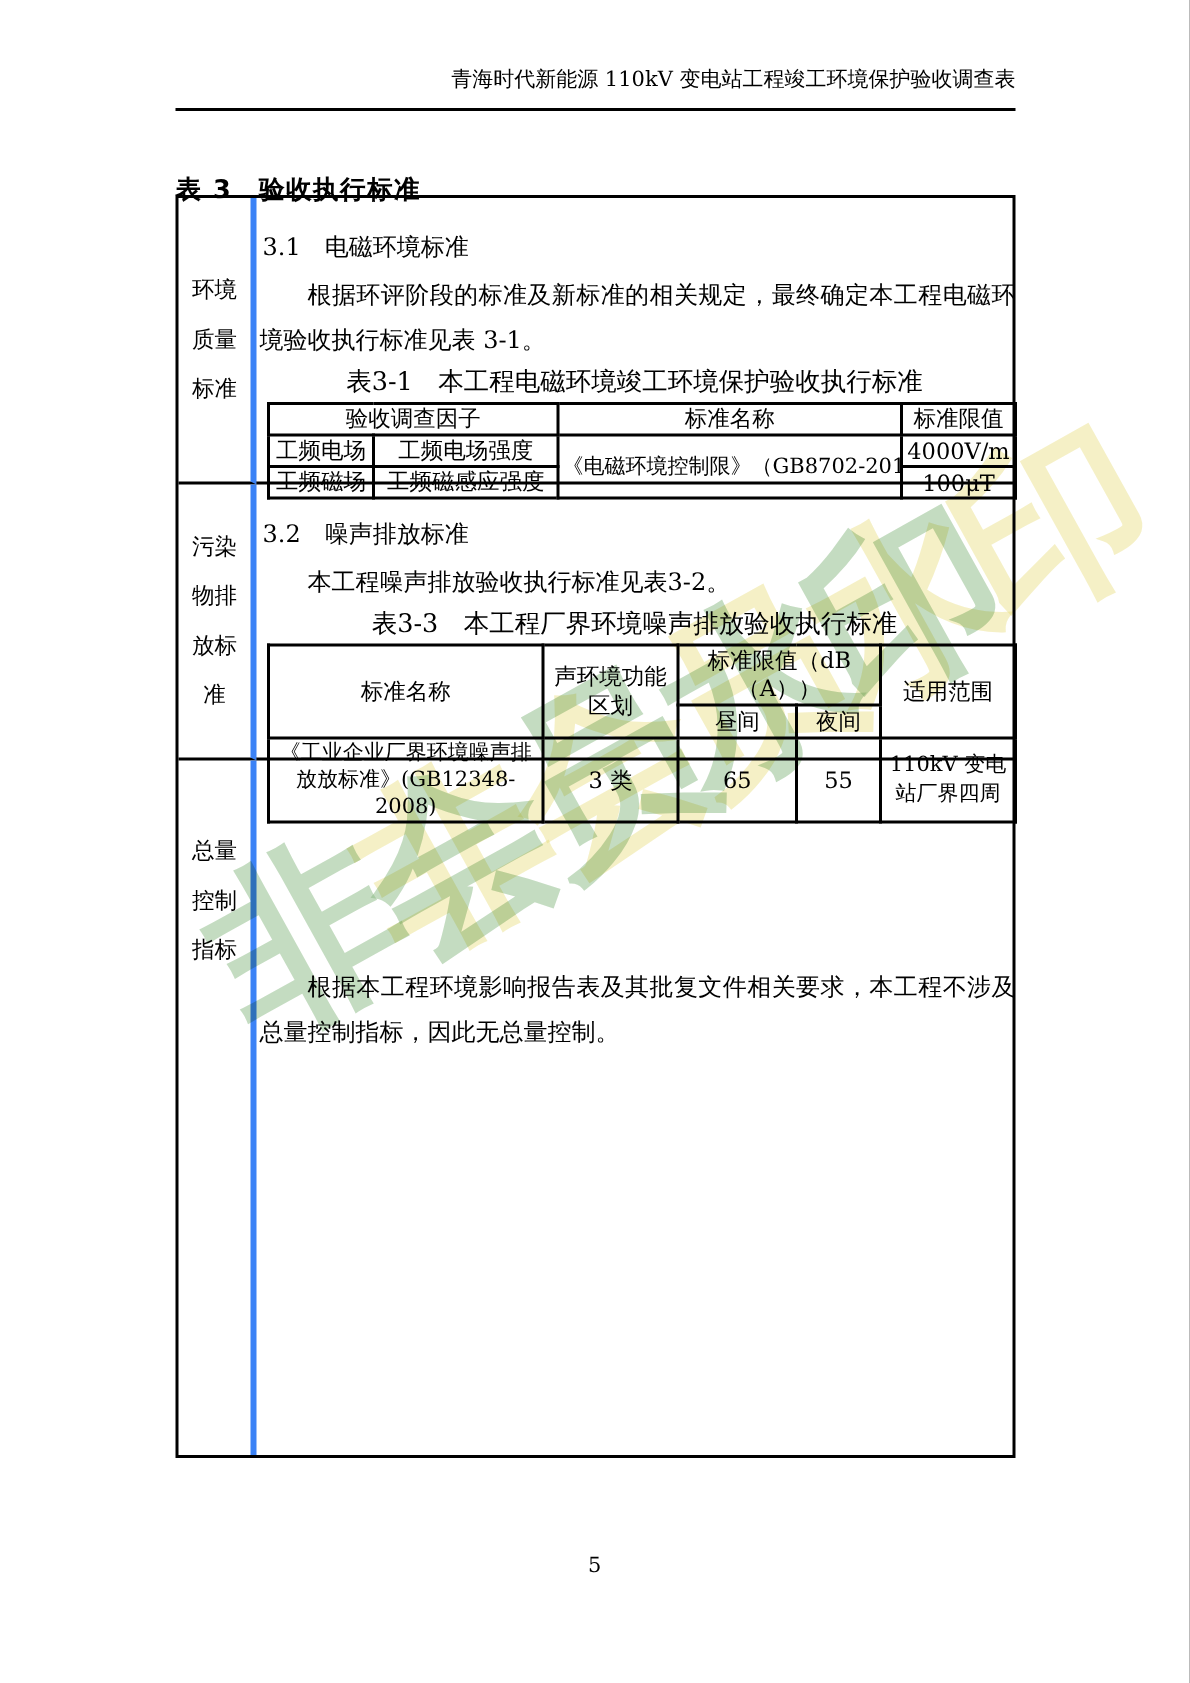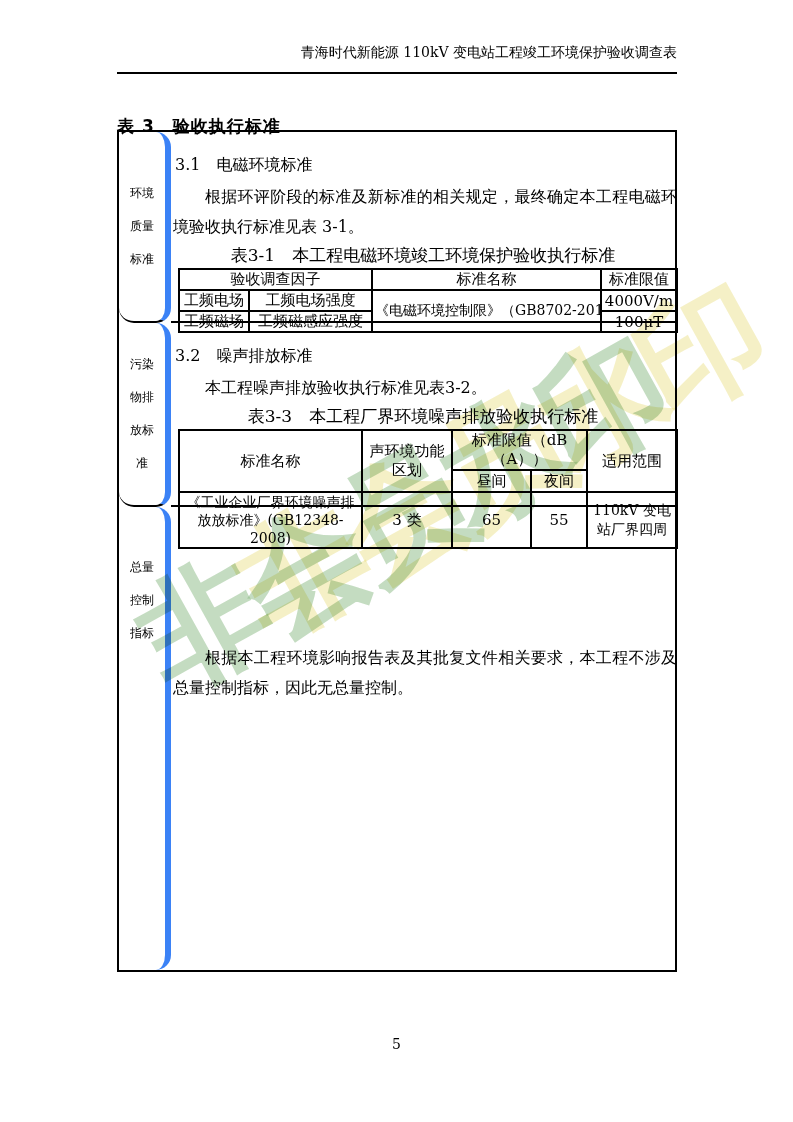--- a/index.html
+++ b/index.html
@@ -28,23 +28,23 @@
     position:absolute;left:117px;top:130px;width:560px;height:842px;
     border:2px solid #000;
     display:grid;
     grid-template-columns:52px 1fr;
     grid-template-rows:191px 184px 1fr;
     box-sizing:border-box;
     z-index:1;
   }
   .cell{box-sizing:border-box;}
   .label-cell{
-    border-right:6px solid #3b82f6;
+    border-right:4px solid #3b82f6;
     display:flex;flex-direction:column;align-items:center;justify-content:center;
-    font-size:12px;line-height:33px;text-align:center;border-radius:15px;
+    font-size:15px;line-height:33px;text-align:center;
   }
   .label-cell.top-align{justify-content:flex-start;padding-top:44px;}
   .bb{border-bottom:2px solid #000;}
   .content-cell{position:relative;padding:16px 0 0 2px;font-size:16px;}
   .sub-heading{margin:7px 0 0 2px;font-size:16px;line-height:20px;}
   .body-para{
     margin:7px 0 0 0;width:504px;
     font-size:16px;line-height:30px;text-indent:2em;text-align:justify;
   }
   .tbl-caption{margin:4px 0 0 0;width:500px;text-align:center;font-size:17px;line-height:19px;}

